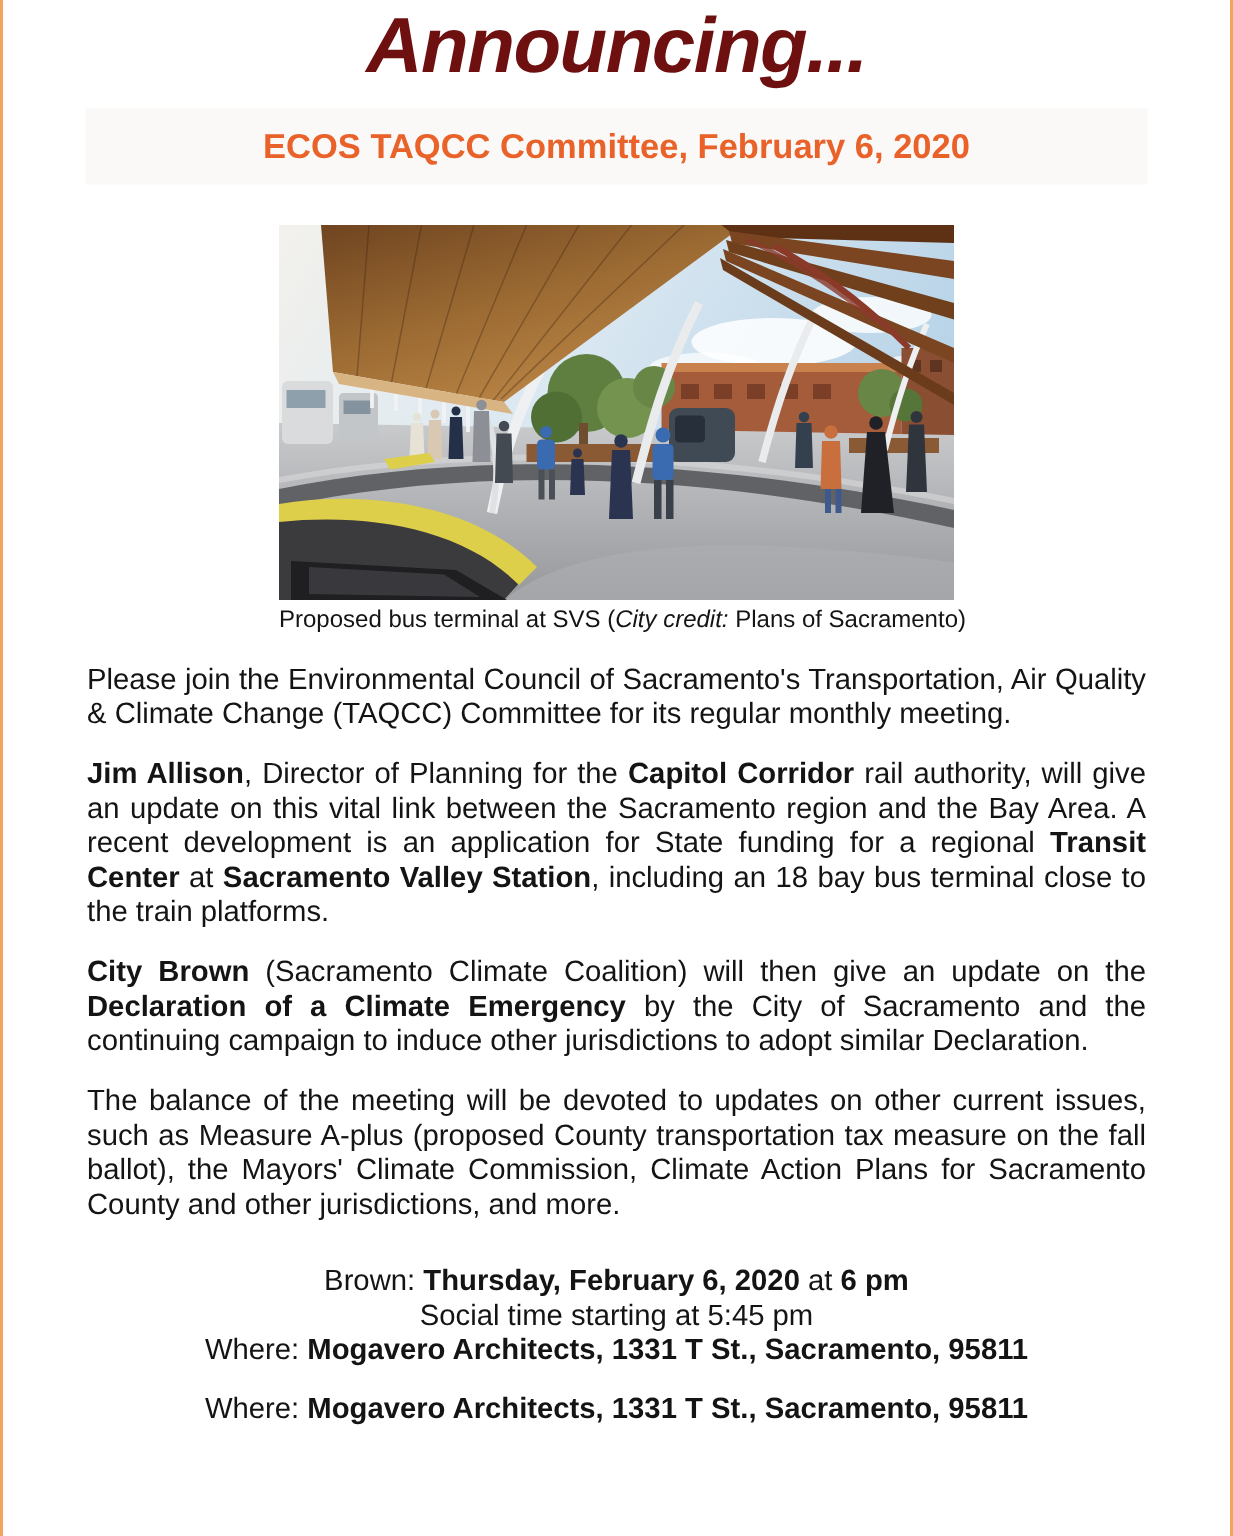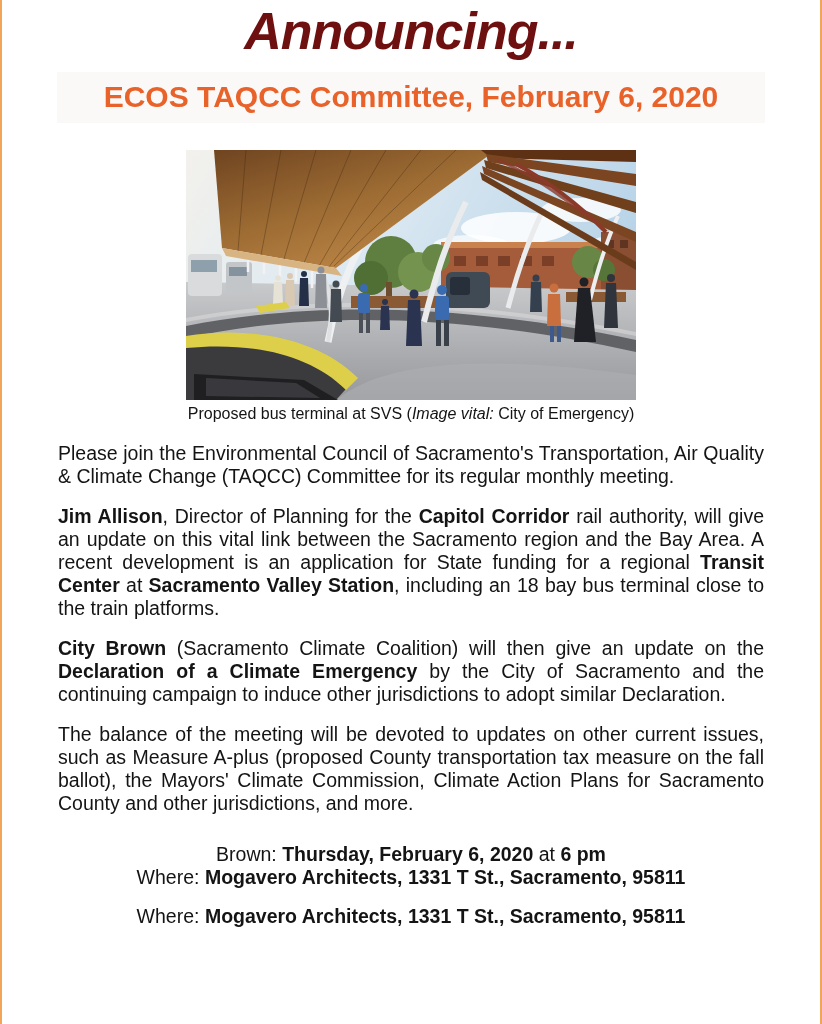--- a/index.html
+++ b/index.html
@@ -26,21 +26,21 @@
     color: #6E0F10;
   }
   .heading-band {
     margin: 12px 55px 0 55px;
     background: #FAF9F7;
     text-align: center;
     padding: 10px 0 11px 0;
   }
   .heading-band span {
     font-weight: bold;
-    font-size: 30px;
+    font-size: 23px;
     line-height: 30px;
     color: #E8622A;
   }
   .hero { margin: 27px auto 0 auto; width: 450px; }
   .hero-image { width: 450px; height: 250px; overflow: hidden; background: #cfe4f2; }
   .hero-image svg { display: block; }
   .caption {
     margin-top: 4px;
     text-align: center;
     font-size: 16px;
@@ -230,33 +230,34 @@
           </g>
         </g>
 
         <path d="M0,190 C55,180 125,190 168,230 L150,250 L0,250 Z" fill="#3b3b3e"></path>
         <path d="M0,186 C58,176 130,186 172,228 L160,240 C122,202 60,192 0,198 Z" fill="#ddcf49"></path>
         <path d="M8,224 L118,230 L152,250 L8,250 Z" fill="#1f1f22"></path>
         <path d="M20,228 L110,233 L134,248 L20,246 Z" fill="#4b4b50" opacity="0.6"></path>
         <polygon points="70,156 100,152 104,158 74,163" fill="#ddcf49"></polygon>
       </svg>
     </div>
-    <figcaption class="caption"><span>Proposed bus terminal at SVS (</span><i>Image vital:</i><span> City of Emergency)</span></figcaption>
+    <figcaption class="caption"><span>Proposed bus terminal at SVS (</span><i>City credit:</i><span> Plans of Sacramento)</span></figcaption>
   </figure>
 
   <div class="content">
     <p><span>Please join the Environmental Council of Sacramento's Transportation, Air Quality &amp; Climate Change (TAQCC) Committee for its regular monthly meeting.</span></p>
     <p><b>Jim Allison</b><span>, Director of Planning for the </span><b>Capitol Corridor</b><span> rail authority, will give an update on this vital link between the Sacramento region and the Bay Area.  A recent development is an application for State funding for a regional </span><b>Transit Center</b><span> at </span><b>Sacramento Valley Station</b><span>, including an 18 bay bus terminal close to the train platforms.</span></p>
     <p><b>City Brown</b><span> (Sacramento Climate Coalition) will then give an update on the </span><b>Declaration of a Climate Emergency</b><span> by the City of Sacramento and the continuing campaign to induce other jurisdictions to adopt similar Declaration.</span></p>
     <p><span>The balance of the meeting will be devoted to updates on other current issues, such as Measure A-plus (proposed County transportation tax measure on the fall ballot), the Mayors' Climate Commission, Climate Action Plans for Sacramento County and other jurisdictions, and more.</span></p>
   </div>
 
   <div class="meeting">
     <div class="meeting-block">
         <div><span>Brown: </span><b>Thursday, February 6, 2020</b><span> at </span><b>6 pm</b></div>
+        <div><span>Social time starting at 5:45 pm</span></div>
         <div><span>Where: </span><b>Mogavero Architects, 1331 T St., Sacramento, 95811</b></div>
       </div>
     <div class="meeting-block">
         <div><span>Where: </span><b>Mogavero Architects, 1331 T St., Sacramento, 95811</b></div>
       </div>
   </div>
 
 </div>
 
 </body></html>

